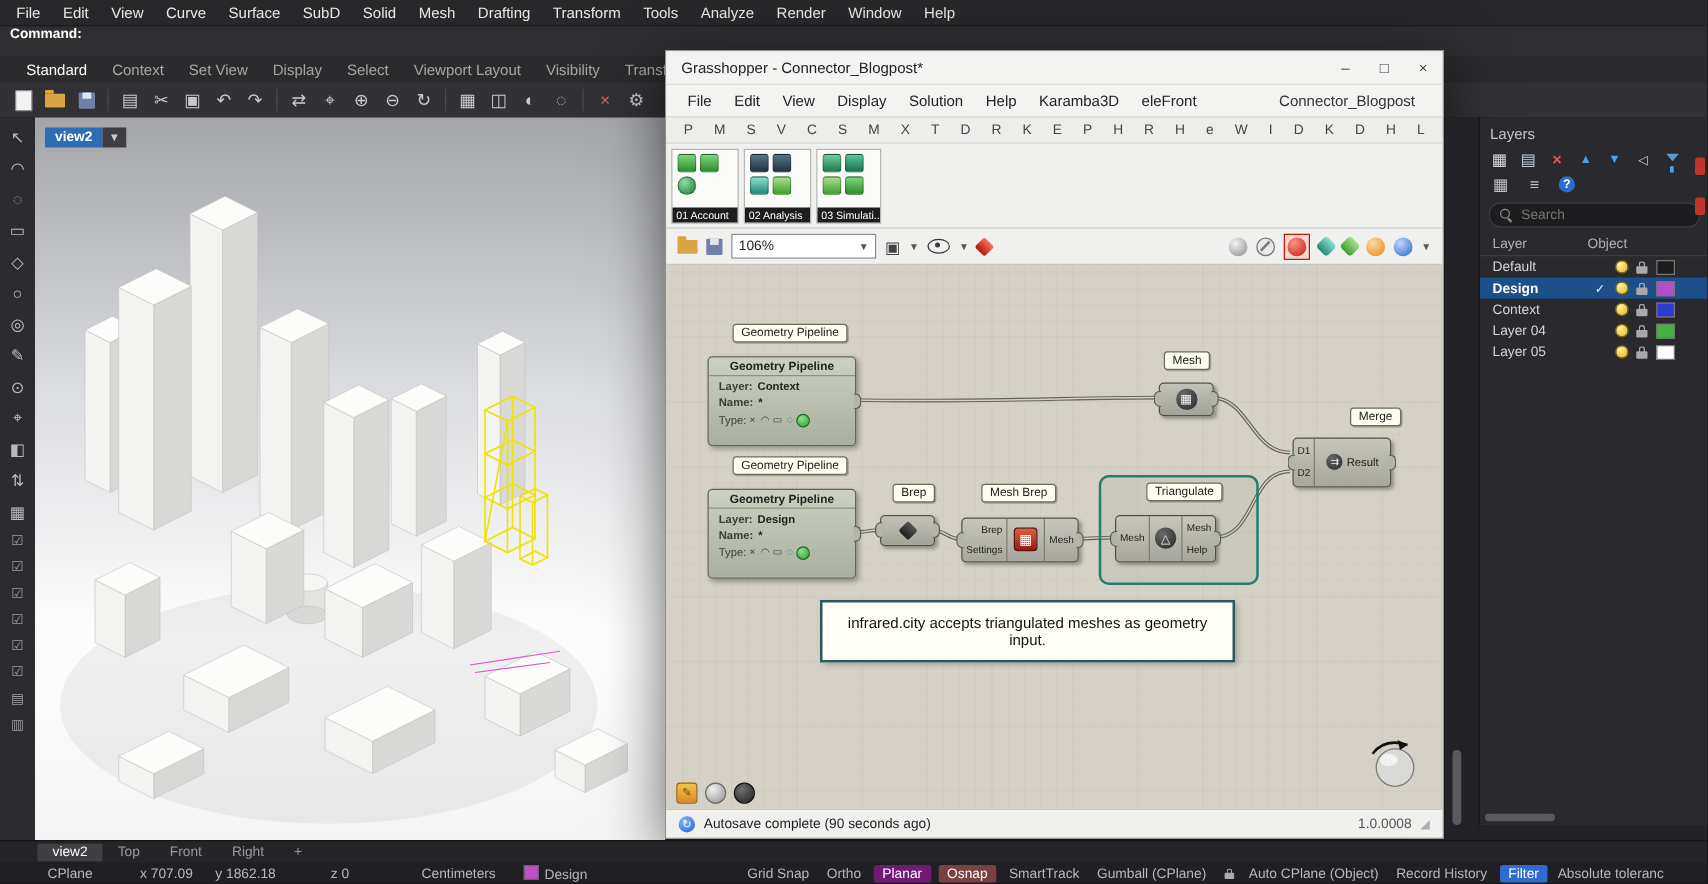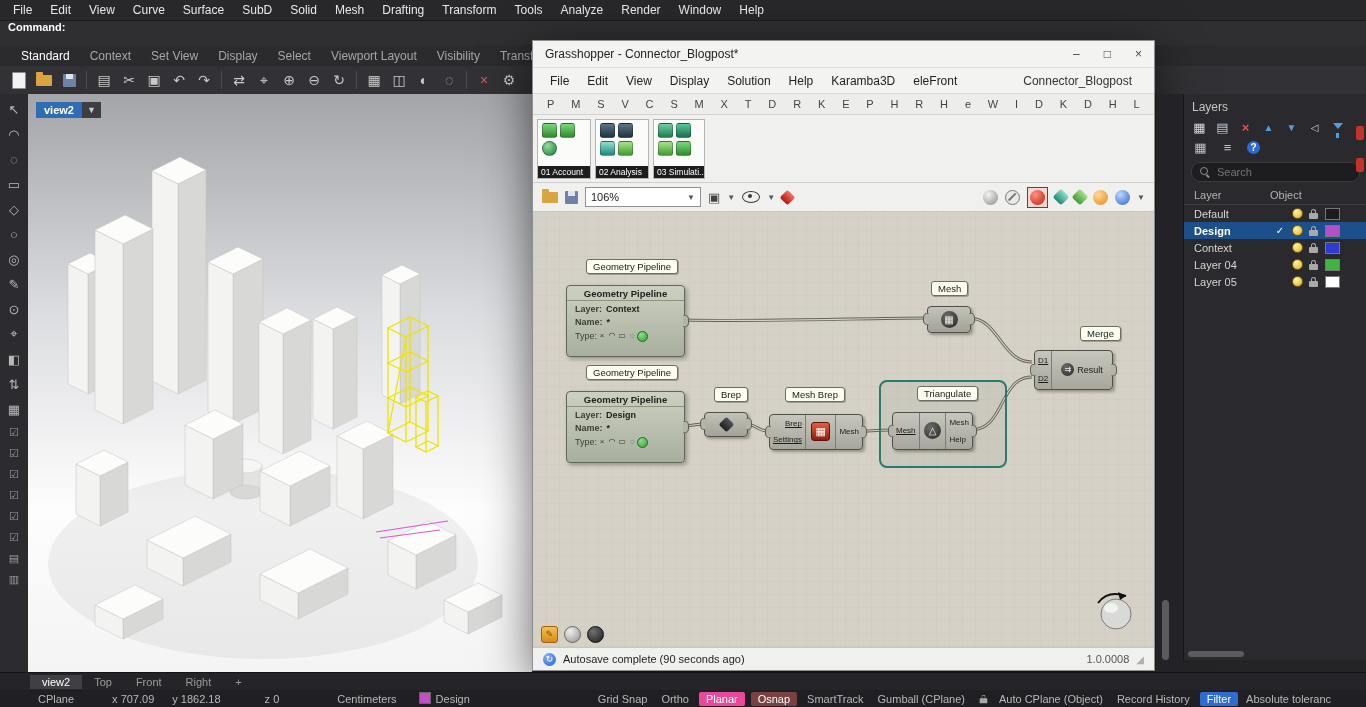--- a/index.html
+++ b/index.html
@@ -107,21 +107,21 @@
          box-shadow:2px 2px 3px rgba(0,0,0,.3);display:flex;align-items:center;justify-content:center;z-index:2;}
   .cic{width:17px;height:17px;border-radius:3px;display:flex;align-items:center;justify-content:center;font-size:10px;color:#eee;}
   .cic.dark{background:radial-gradient(circle at 35% 30%,#6a6a6a,#262626);border-radius:50%;}
   .cic.diam{background:transparent;}
   .cic.diam::before{content:"";width:11px;height:11px;background:linear-gradient(#555,#1f1f1f);transform:rotate(45deg);border-radius:2px;}
   .cic.redgrid{background:linear-gradient(#e06040,#8f1d10);color:#fff;font-size:11px;border:1px solid #5f140b;}
   .io-comp{position:absolute;background:linear-gradient(#c6c6bc,#a6a69c);border:1px solid #50504a;border-radius:4px;
            box-shadow:2px 2px 3px rgba(0,0,0,.3);display:flex;font-size:8px;color:#1d1d18;z-index:2;align-items:stretch;}
   .io-col{display:flex;flex-direction:column;justify-content:space-around;padding:1px 3px;}
   .io-col.r{border-left:1px solid #7c7c72;}
-  .io-col.l{border-right:1px solid #7c7c72;text-align:right;text-decoration:underline;}
+  .io-col.l{border-right:1px solid #7c7c72;text-align:right;}
   .io-mid{display:flex;align-items:center;justify-content:center;flex:1;gap:3px;}
   .group-box{position:absolute;border:2px solid #2b7a6e;border-radius:8px;background:rgba(130,150,130,.12);z-index:1;}
   .note{position:absolute;background:#fffef7;border:2px solid #2f575c;display:flex;align-items:center;justify-content:center;
         text-align:center;font-size:12px;color:#111;padding:4px 12px;box-sizing:border-box;box-shadow:2px 2px 5px rgba(0,0,0,.25);z-index:2;}
   .minis{position:absolute;display:flex;gap:6px;z-index:2;}
   .mic{width:15px;height:15px;border-radius:3px;display:flex;align-items:center;justify-content:center;font-size:9px;}
   .mic.orange{background:linear-gradient(#f2c24e,#d98a1f);color:#7a4a00;border:1px solid #9a6210;}
   .mic.grays{border-radius:50%;background:radial-gradient(circle at 35% 30%,#f0f0f0,#8f8f8f);border:1px solid #6a6a6a;}
   .mic.darks{border-radius:50%;background:radial-gradient(circle at 35% 30%,#707070,#1e1e1e);border:1px solid #111;}
   .gh-status{height:22px;display:flex;align-items:center;gap:7px;padding:0 10px;font-size:11px;background:#f0f0ee;
@@ -581,20 +581,23 @@
           </div>
         <div class="io-mid">
             <span class="cic dark">△</span>
           </div>
         <div class="io-col r">
           <span>Mesh</span>
           <span>Help</span>
         </div>
       </div>
 
+      <div class="note" style="left:123px;top:268px;width:332px;height:50px;">
+        <span>infrared.city accepts triangulated meshes as geometry input.</span>
+      </div>
 
       <div class="minis" style="left:8px;top:414px;">
         <span class="mic orange">✎</span>
         <span class="mic grays"></span>
         <span class="mic darks"></span>
       </div>
 
       <svg class="abs" style="left:560px;top:375px;" width="44" height="46">
         <circle cx="23" cy="27" r="15" fill="#d9d9d7" stroke="#7a7a78" stroke-width="1"></circle>
         <ellipse cx="18" cy="21" rx="7" ry="5" fill="#f2f2f0"></ellipse>
@@ -690,21 +693,21 @@
 
   <div class="statusbar">
     <span class="sb" style="margin-left:38px">CPlane</span>
     <span class="sb" style="margin-left:38px">x 707.09</span>
     <span class="sb" style="margin-left:18px">y 1862.18</span>
     <span class="sb" style="margin-left:44px">z 0</span>
     <span class="sb" style="margin-left:58px">Centimeters</span>
     <span class="sb" style="margin-left:22px"><span class="sb-swatch" style="background-color: rgb(194, 79, 201);"></span><span>Design</span></span>
     <span class="sb" style="margin-left:128px">Grid Snap</span>
     <span class="sb" style="margin-left:14px">Ortho</span>
-    <span class="sb hl" style="margin-left: 10px; background-color: #ec4899;">Planar</span>
+    <span class="sb hl" style="margin-left: 10px; background-color: #701a75;">Planar</span>
     <span class="sb hl" style="margin-left: 6px; background-color: rgb(123, 64, 64);">Osnap</span>
     <span class="sb" style="margin-left:10px">SmartTrack</span>
     <span class="sb" style="margin-left:14px">Gumball (CPlane)</span>
     <span class="lock" style="margin-left:14px;transform:scale(.85)"></span>
     <span class="sb" style="margin-left:4px">Auto CPlane (Object)</span>
     <span class="sb" style="margin-left:14px">Record History</span>
     <span class="sb hl" style="margin-left: 10px; background-color: rgb(47, 107, 208);">Filter</span>
     <span class="sb" style="margin-left:8px">Absolute toleranc</span>
   </div>
 

